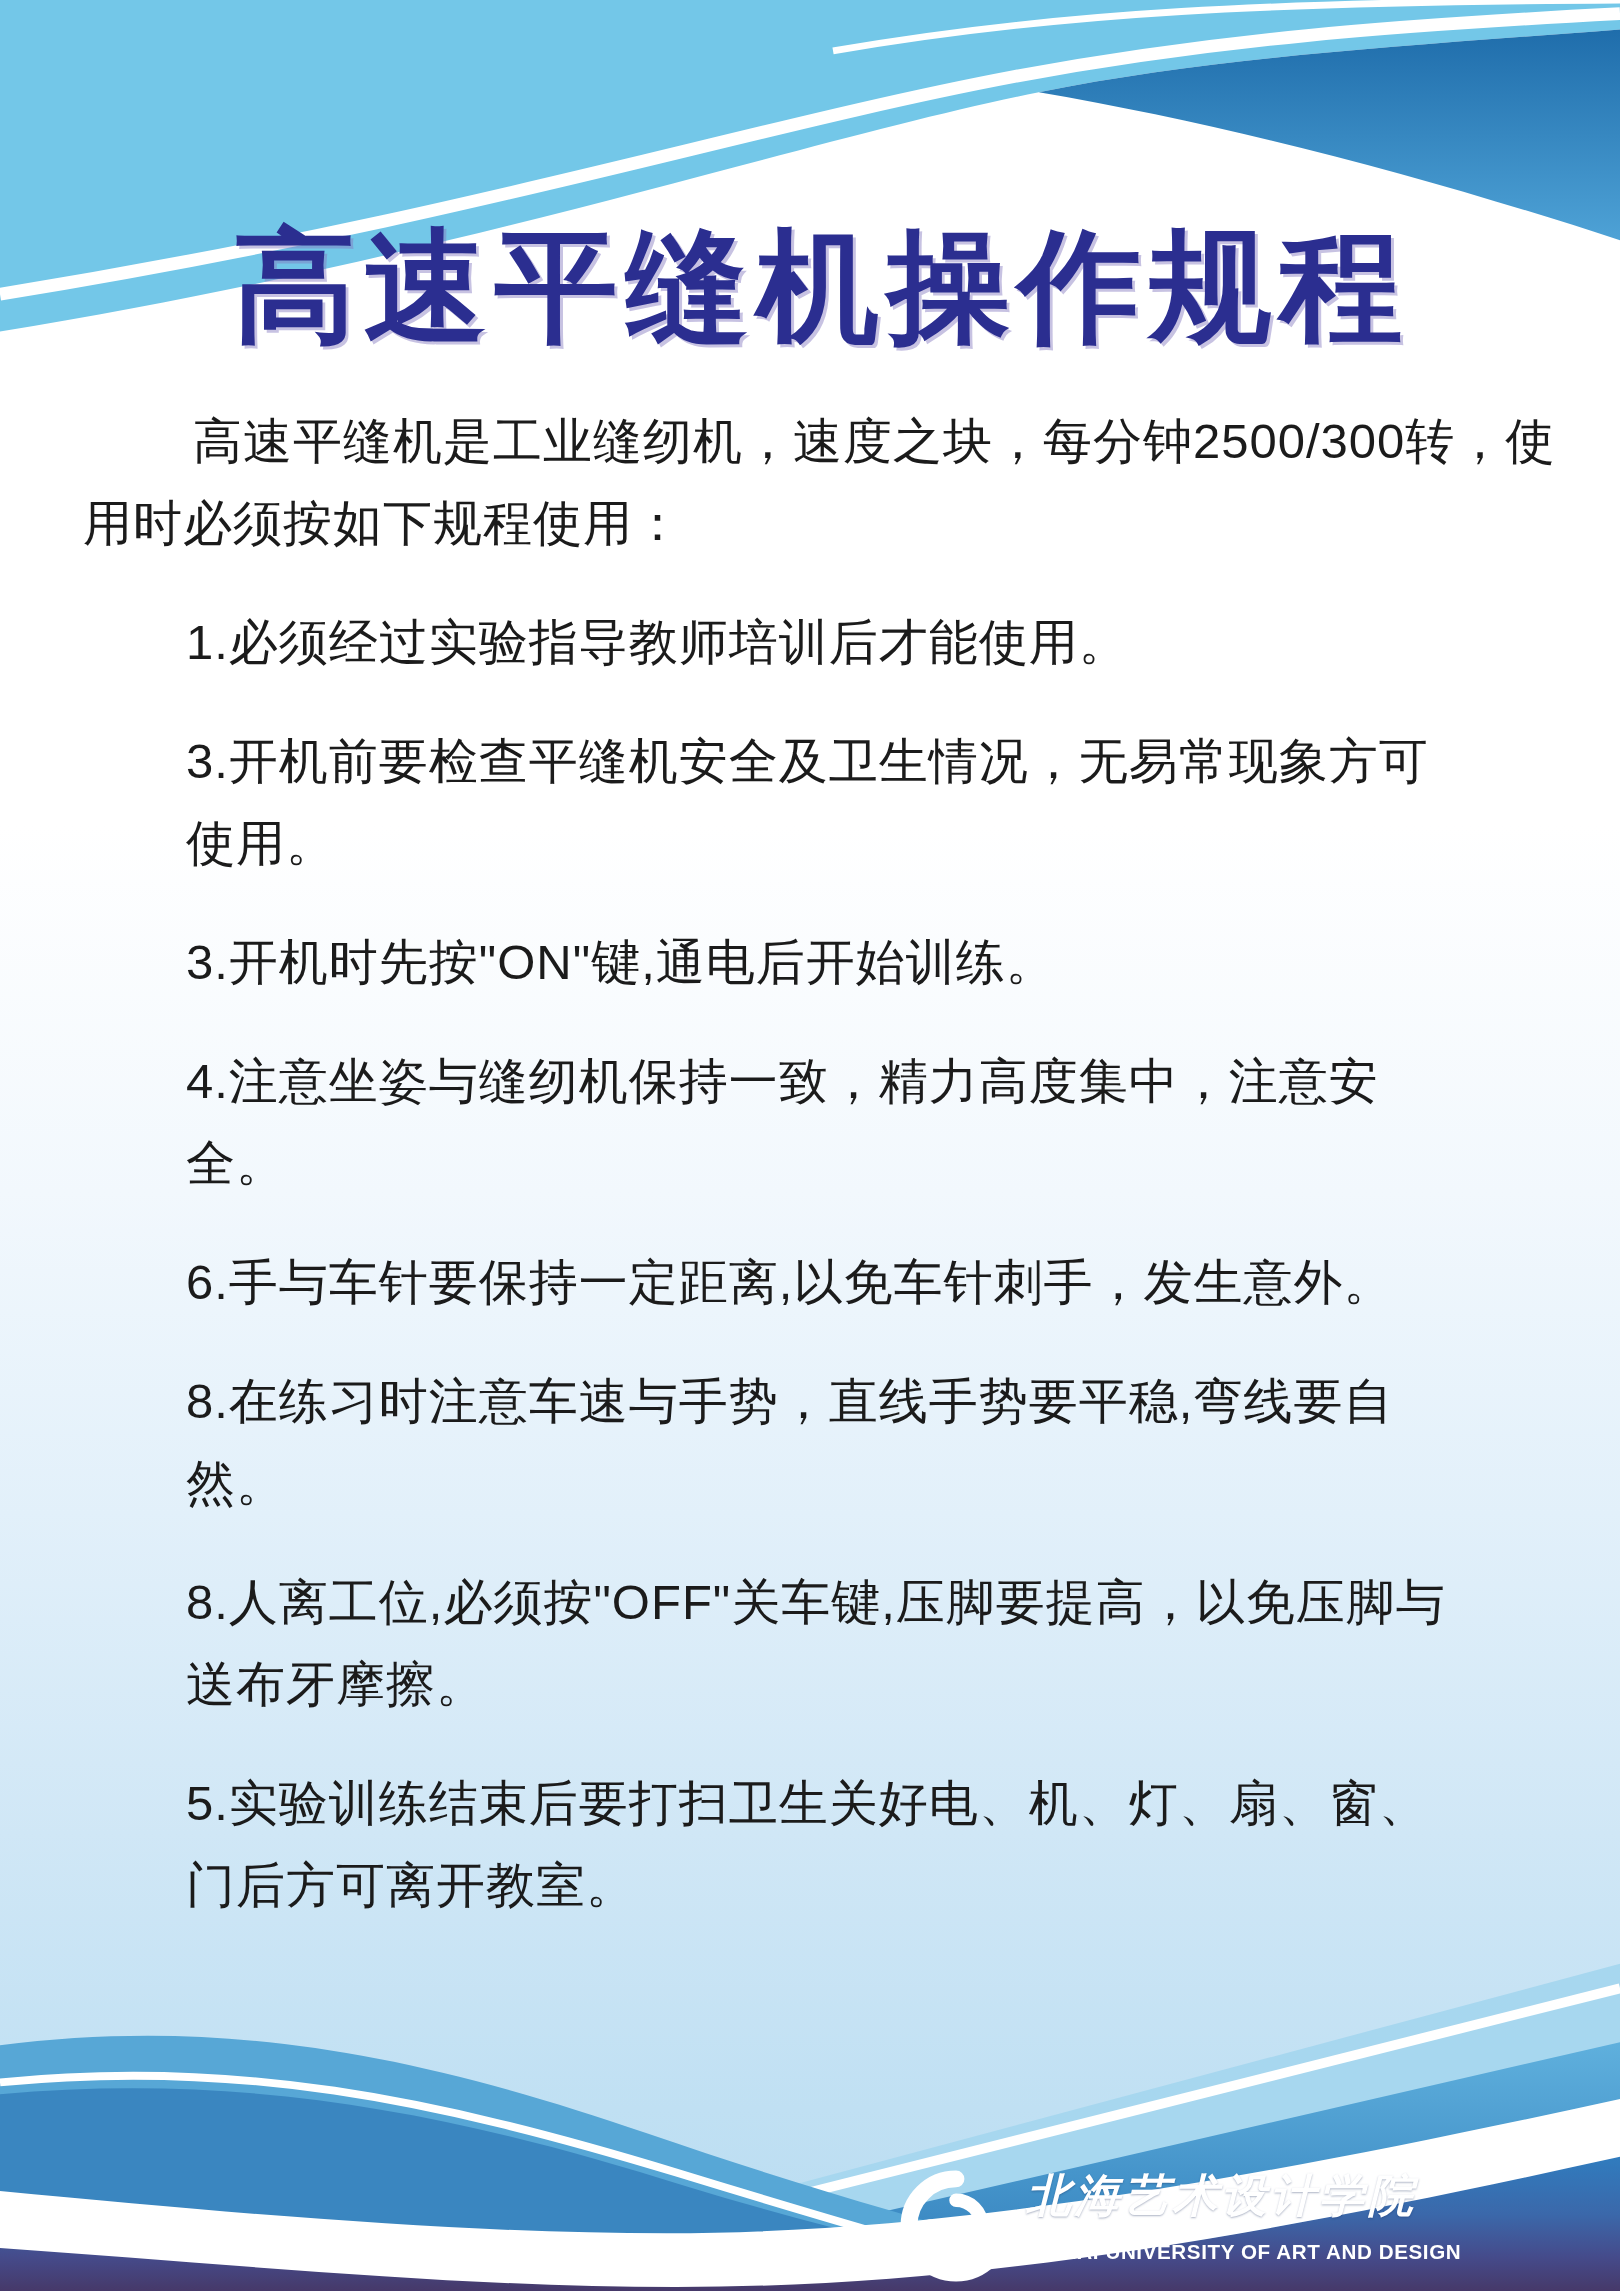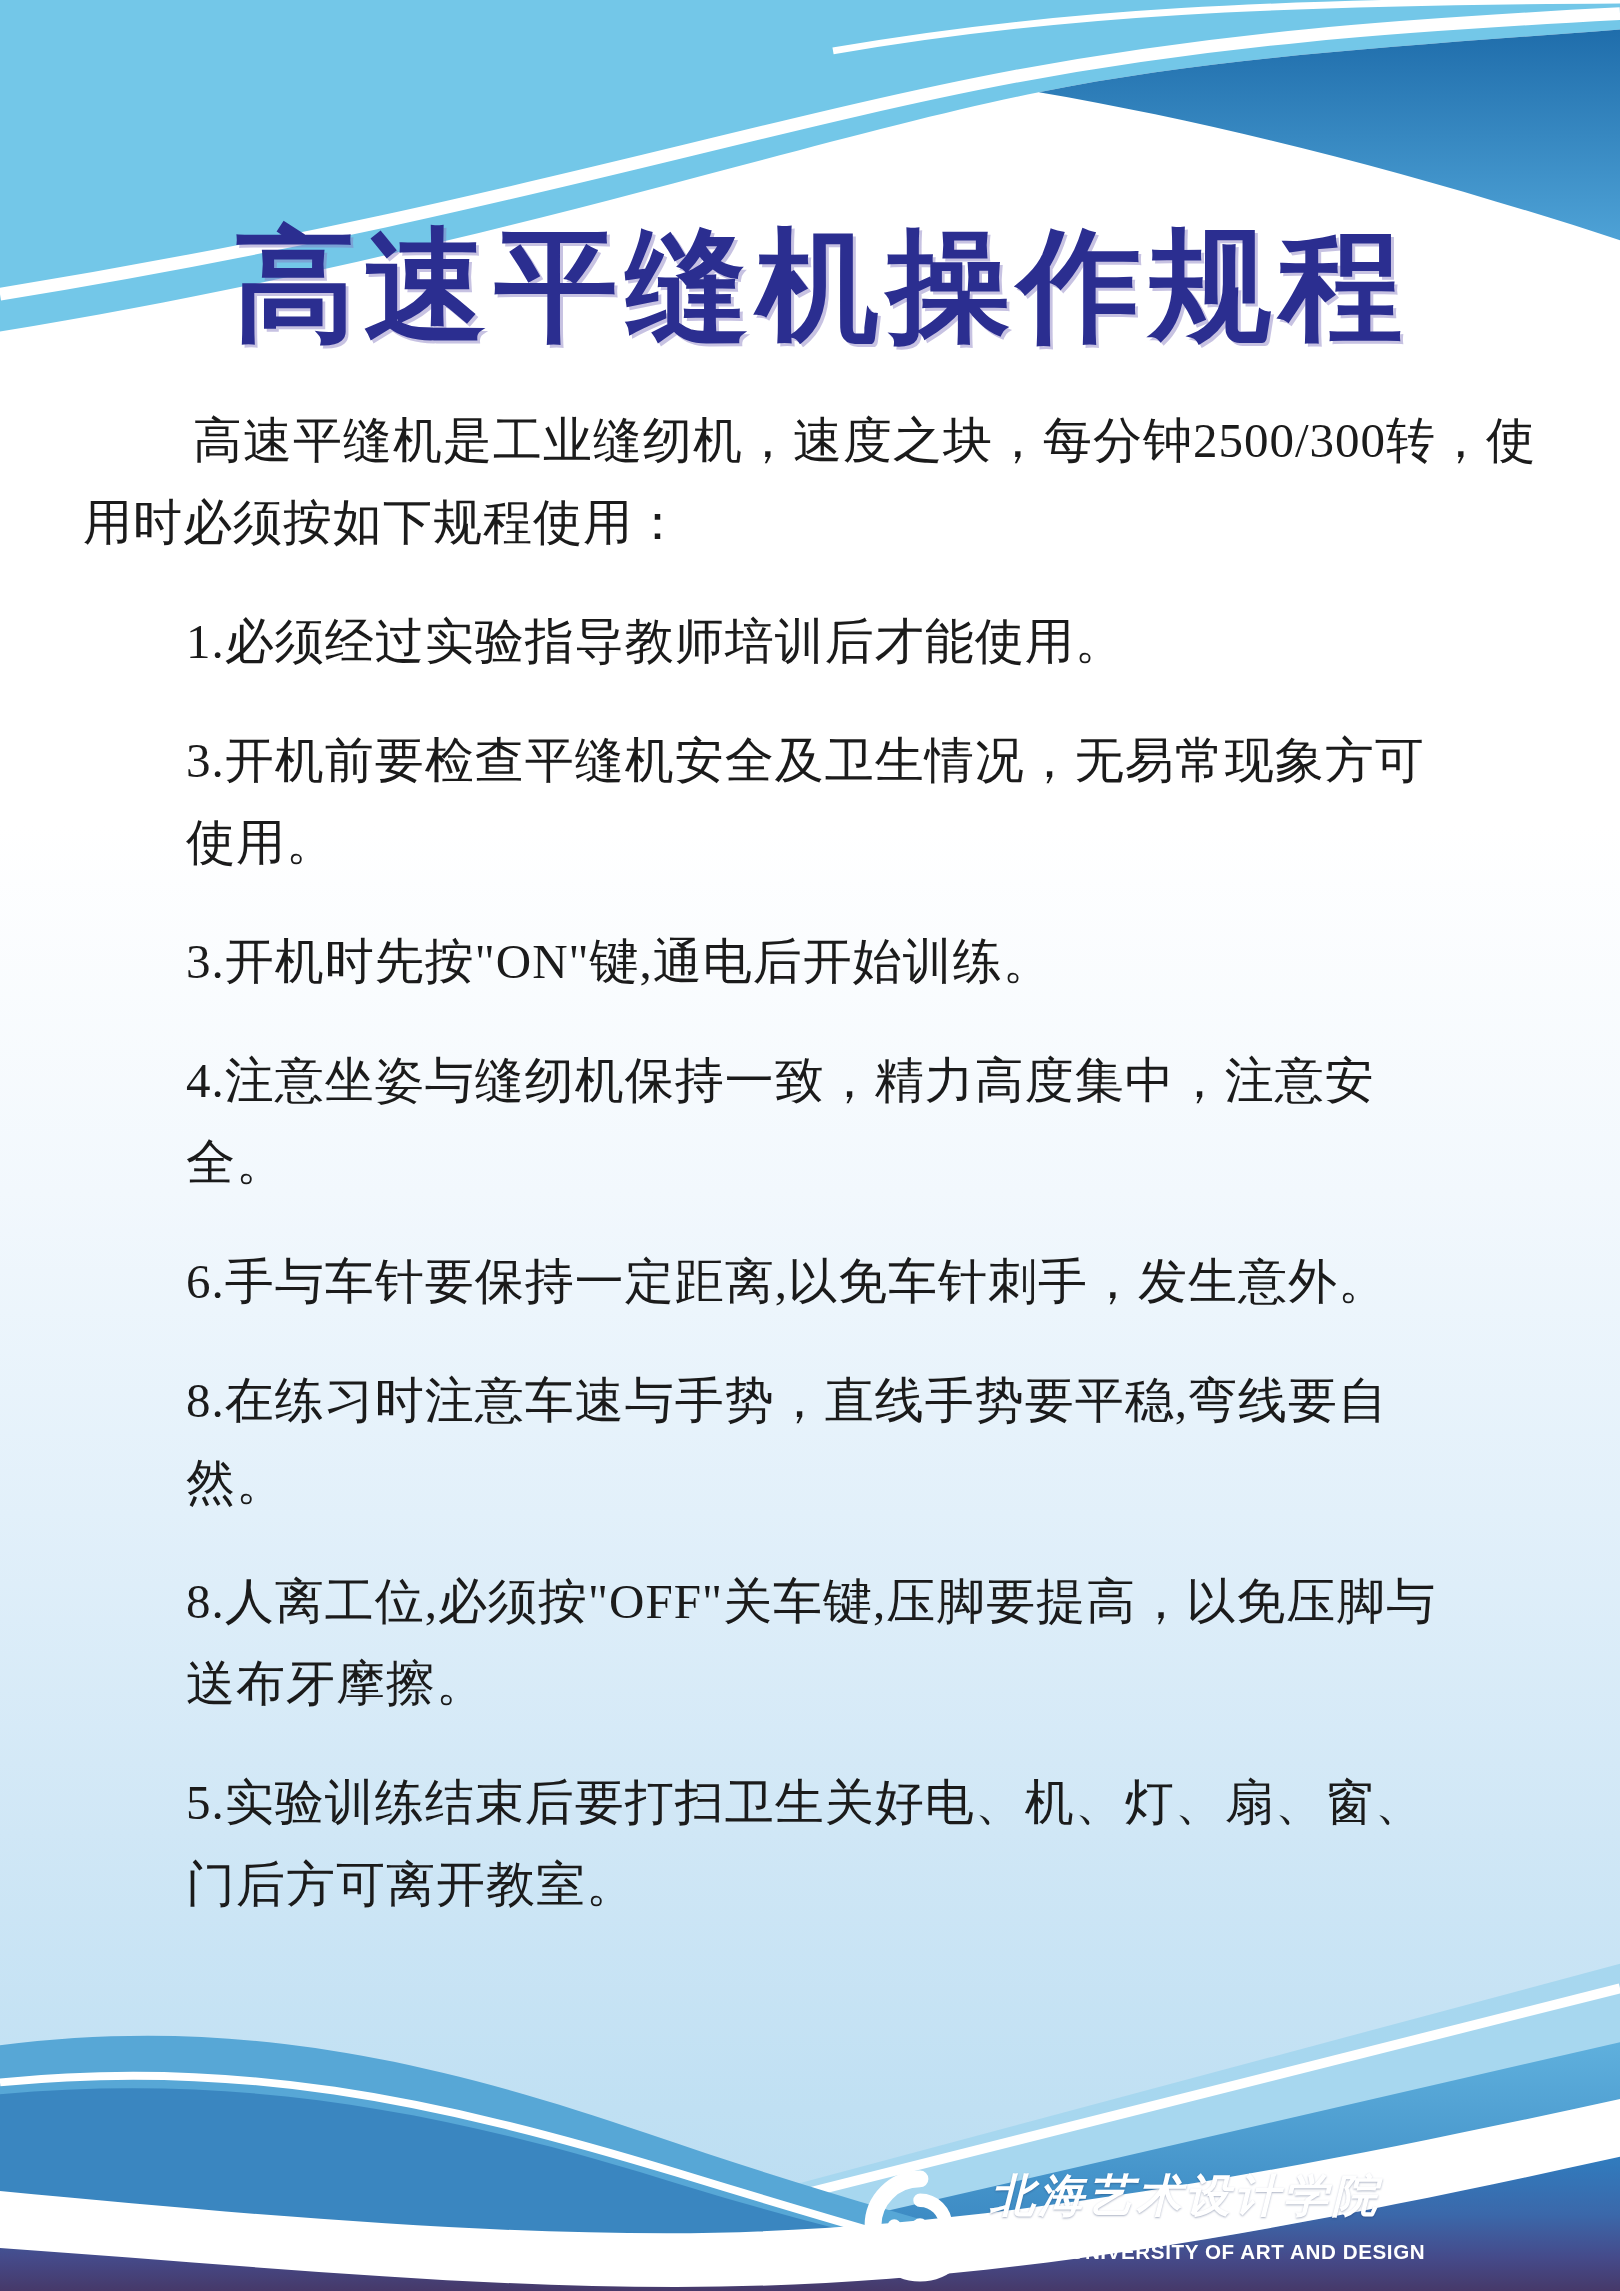--- a/index.html
+++ b/index.html
@@ -11,36 +11,36 @@
     font-family:"Liberation Sans","DejaVu Sans",sans-serif;
     background:linear-gradient(180deg,#ffffff 0%,#ffffff 36%,#f2f8fd 52%,#e2f0fa 66%,#d0e7f6 80%,#c0e0f3 92%,#b9dcf1 100%);
   }
   .top-deco,.bottom-deco{position:absolute;left:0;width:1620px;display:block;z-index:0;}
   .top-deco{top:0;height:353px;}
   .bottom-deco{bottom:0;height:382px;}
   .content{
     position:relative;z-index:2;
     padding:218px 60px 0 83px;
     color:#1b1b1b;
-    font-size:49px;line-height:82px;letter-spacing:1px;font-family:Liberation Serif, serif;
+    font-size:49px;line-height:82px;letter-spacing:1px;
   }
   .title{
     margin:0 0 45px 0;
     text-align:center;
     font-size:123px;line-height:137px;letter-spacing:7.8px;
     font-weight:900;color:#2b2e90;
     text-shadow:2.9px 2.9px 0 rgba(130,120,190,.45);
     white-space:nowrap;
   }
   .intro{margin:0 0 37px 0;text-indent:110px;}
   .rule{margin:0 0 37px 103px;max-width:1274px;}
   .rule:last-child{margin-bottom:0;}
   .logo{
     position:absolute;z-index:3;
-    left:864px;top:2168px;width:529px;
+    left:900px;top:2168px;width:529px;
     display:flex;align-items:flex-start;
     color:#ffffff;
   }
   .swirl{width:112px;height:112px;flex:0 0 auto;margin-top:2px;}
   .logo-text{margin-left:13.7px;}
   .org-cn{
     font-size:45px;line-height:55px;font-weight:bold;font-style:italic;
     letter-spacing:3.9px;white-space:nowrap;
     text-shadow:0 1px 2px rgba(20,40,90,.35);
   }

